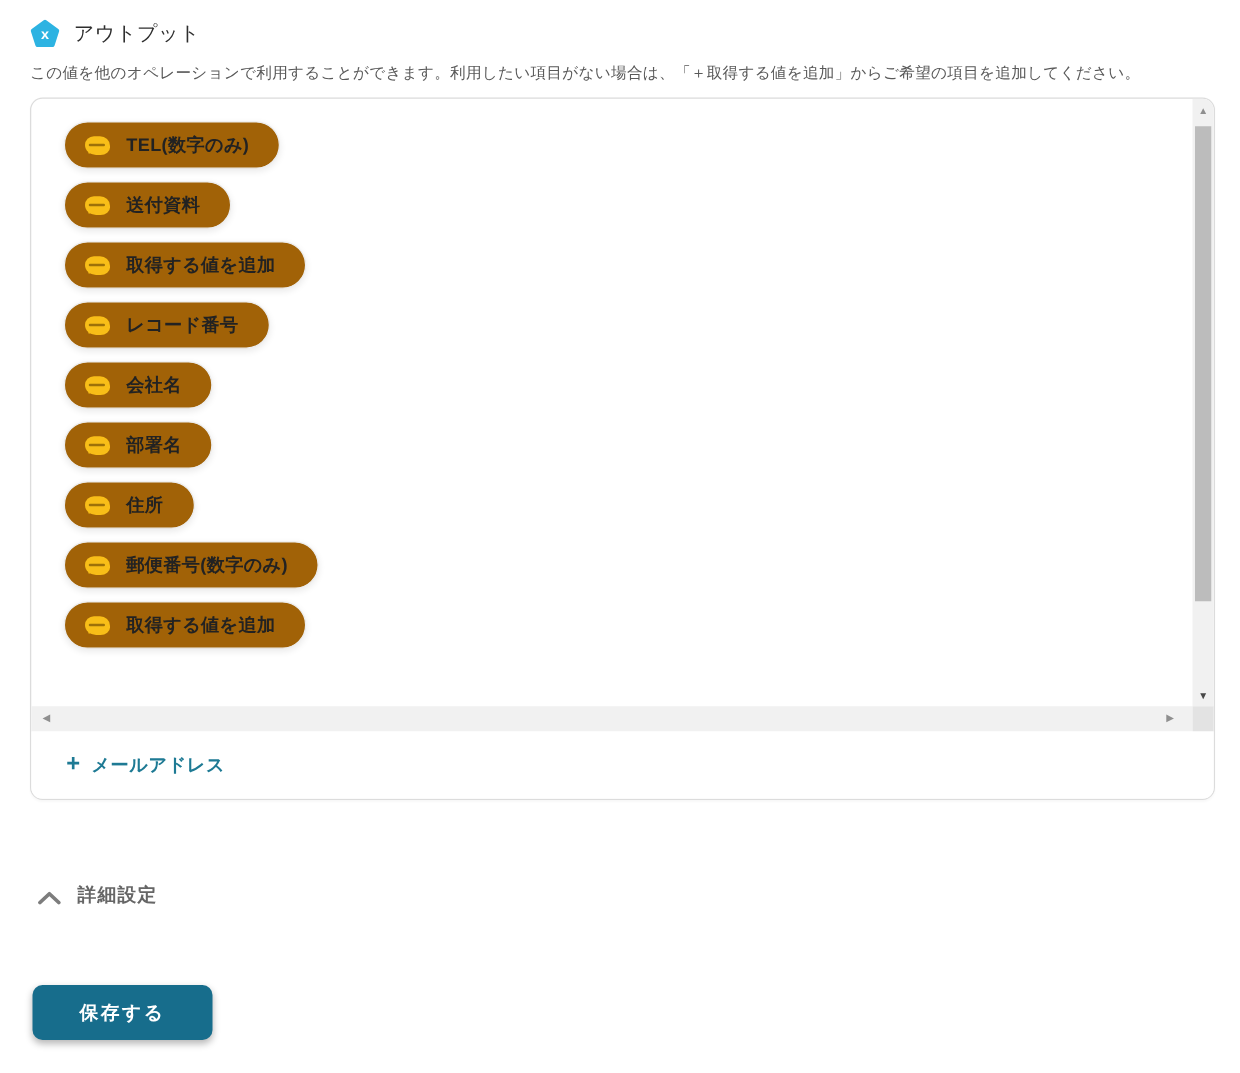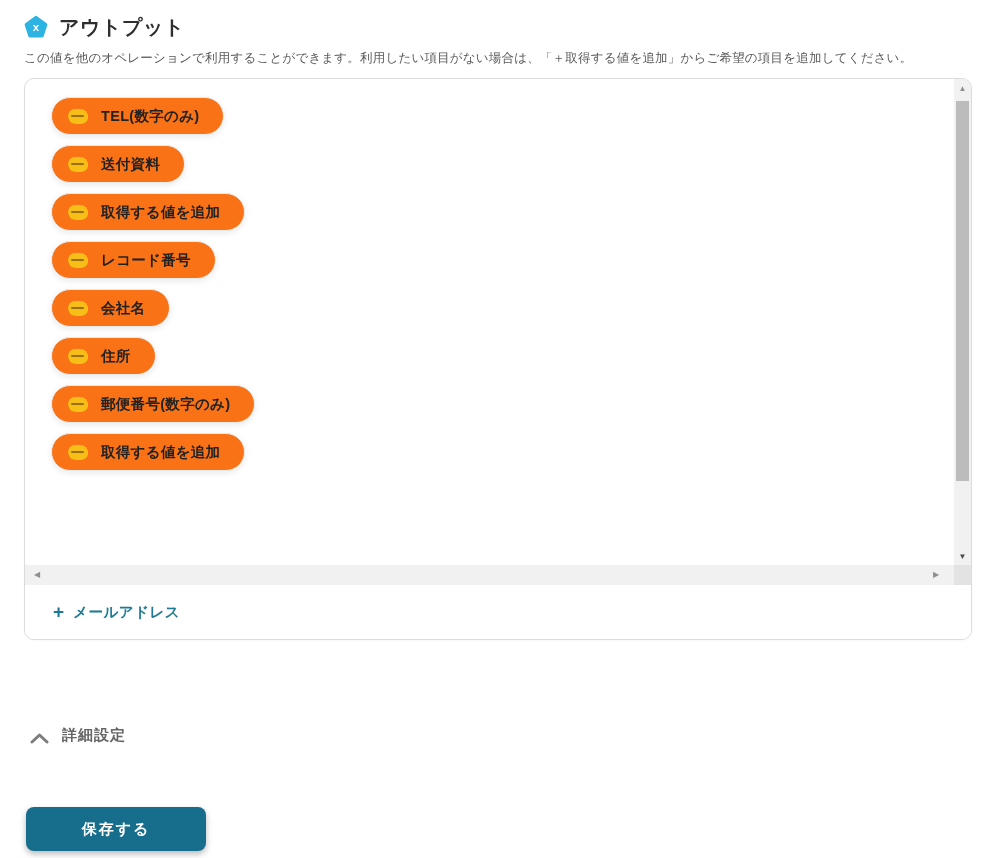--- a/index.html
+++ b/index.html
@@ -12,36 +12,36 @@
   html,body{margin:0;padding:0;}
   body{
     width:992px;height:858px;background:#ffffff;overflow:hidden;
     font-family:"Liberation Sans","DejaVu Sans",sans-serif;color:#333;
   }
   .page{padding:13px 20px 0 24px;}
 
   
   .header{display:flex;align-items:center;gap:11px;height:28px;}
   .header .icon-wrap{width:24px;height:24px;flex:none;display:block;}
-  .header-title{font-size:20px;font-weight:bold;color:#2e2e2e;letter-spacing:.5px;text-align:right;}
+  .header-title{font-size:16px;font-weight:normal;color:#2e2e2e;letter-spacing:.5px;text-align:right;}
 
   
   .description{margin-top:9px;font-size:12.5px;color:#595959;letter-spacing:.2px;}
 
   
   .panel{
     margin-top:11px;width:948px;height:562px;border:1px solid #dcdcdc;border-radius:10px;
     background:#fff;display:flex;flex-direction:column;overflow:hidden;
     box-shadow:0 1px 2px rgba(0,0,0,0.03);
   }
   .scroll-area{position:relative;height:506px;flex:none;}
   .viewport{position:absolute;left:0;top:0;right:17px;bottom:20px;overflow:hidden;padding:18px 0 0 26px;}
   .chip{
     display:flex;align-items:center;width:fit-content;height:38px;margin-bottom:10px;
-    padding:0 24px 0 16px;background:#f97316;border:1px solid #ededed;border-radius:19px;
+    padding:0 24px 0 16px;background:#a16207;border:1px solid #ededed;border-radius:19px;
     box-shadow:0 2px 6px rgba(0,0,0,0.09);cursor:grab;
   }
   .chip-icon{
     position:relative;width:20px;height:15px;flex:none;margin-right:13px;
     background:var(--chip-icon-yellow);
     border-radius:55% 62% 58% 68% / 72% 78% 62% 82%;
   }
   .chip-icon::before{
     content:"";position:absolute;left:3px;top:6px;width:13px;height:2.5px;
     background:rgba(96,62,0,0.6);border-radius:1px;
@@ -66,26 +66,26 @@
   .hscroll .arrow.right{right:10px;}
   .scroll-corner{position:absolute;right:0;bottom:0;width:17px;height:20px;background:#e3e3e3;}
 
   
   .add-row{flex:1;display:flex;align-items:center;padding-left:28px;background:#fff;}
   .add-link{display:flex;align-items:center;gap:9px;color:var(--link-teal);cursor:pointer;}
   .add-plus{font-size:19px;font-weight:bold;line-height:1;margin-top:-2px;}
   .add-label{font-size:14.5px;font-weight:bold;letter-spacing:.5px;}
 
   
-  .advanced{margin-top:86px;margin-left:6px;display:flex;align-items:center;gap:13px;cursor:pointer;width:fit-content;}
+  .advanced{margin-top:67px;margin-left:6px;display:flex;align-items:center;gap:13px;cursor:pointer;width:fit-content;}
   .advanced-label{font-size:15px;font-weight:bold;color:#666;letter-spacing:1px;}
 
   
   .save-btn{
-    margin-top:62px;margin-left:2px;width:180px;height:44px;border:none;border-radius:8px;
+    margin-top:62px;margin-left:2px;width:144px;height:44px;border:none;border-radius:8px;
     background:var(--accent-teal);color:#fff;font-size:15px;font-weight:bold;letter-spacing:2px;
     font-family:"Liberation Sans","DejaVu Sans",sans-serif;cursor:pointer;
     box-shadow:0 3px 6px rgba(0,0,0,0.28);
   }
 </style>
 </head>
 <body>
 
 <div class="page">
 
@@ -123,20 +123,24 @@
   <div class="chip">
     <span class="chip-icon"></span>
     <span class="chip-label">レコード番号</span>
   </div>
 
   <div class="chip">
     <span class="chip-icon"></span>
     <span class="chip-label">会社名</span>
   </div>
 
+  <div class="chip">
+    <span class="chip-icon"></span>
+    <span class="chip-label">部署名</span>
+  </div>
 
   <div class="chip">
     <span class="chip-icon"></span>
     <span class="chip-label">住所</span>
   </div>
 
   <div class="chip">
     <span class="chip-icon"></span>
     <span class="chip-label">郵便番号(数字のみ)</span>
   </div>

